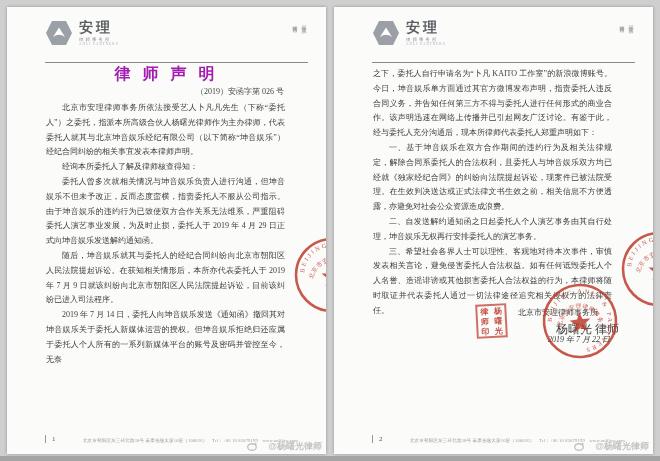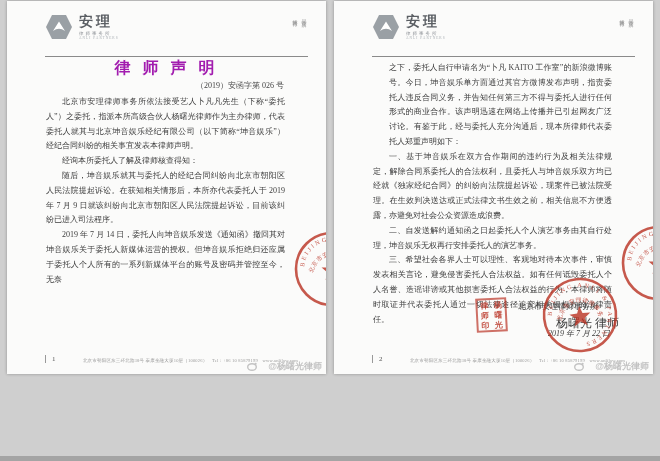--- a/index.html
+++ b/index.html
@@ -7,21 +7,21 @@
   body {
     position:relative;
     background:#cfcfcf;
     font-family:"Liberation Serif","DejaVu Serif",serif;
     overflow:hidden;
     outline:1px solid #939393;
   }
   .bottom-bar { position:absolute; left:0; right:0; bottom:0; height:5px; background:#a4a4a4; }
 
   .page {
-    position:absolute; top:1px; width:319px; height:373px;
+    position:absolute; top:7px; width:319px; height:447px;
     background:#fbfbfa; overflow:hidden;
     box-shadow:0 0 3px rgba(0,0,0,.3);
   }
   #page1 { left:7px; }
   #page2 { left:334px; }
 
   
   .header { position:absolute; top:12px; left:38px; right:18px; height:44px; border-bottom:1px solid #8a8a8a; }
   .logo-row { display:flex; align-items:center; gap:6px; }
   .logo-text .cn { font-size:14px; font-weight:bold; color:#5a5e63; letter-spacing:3px; }
@@ -33,21 +33,21 @@
   
   .doc-title { position:absolute; top:57px; left:0; right:0; text-align:center;
     font-size:16px; font-weight:bold; color:#a21caf; letter-spacing:4px; }
   .ref-no { position:absolute; top:79px; right:42px; font-size:8px; color:#444; }
 
   
   .body { position:absolute; left:39px; right:41px; }
   #page1 .body { top:94px; }
   #page2 .body { top:60px; }
   .body p { font-size:8px; line-height:14.8px; color:#3c3c3c; text-align:justify; text-indent:2em; }
-  .body p.no-indent { text-indent:0;margin-left:16px; }
+  .body p.no-indent { text-indent:0; }
 
   
   .sig-firm   { position:absolute; top:300px; left:184px; font-size:8px; color:#3c3c3c; }
   .sig-lawyer { position:absolute; top:314px; left:206px; font-size:12px; color:#3c3c3c;margin-left:16px; }
   .sig-date   { position:absolute; top:327px; left:214px; font-size:8px; color:#3c3c3c;font-style:italic; }
 
   
   .seal { color:rgba(186,52,38,.82); }
   .seal-round-main { position:absolute; top:274px; left:206px; width:80px; height:80px; transform:rotate(-6deg); }
   .seal-edge { position:absolute; width:80px; height:80px; }
@@ -90,20 +90,21 @@
       <span>品质立所</span>
     </div>
   </div>
 
   <div class="doc-title">律 师 声 明</div>
   <div class="ref-no">（2019）安函字第 026 号</div>
 
   <div class="body">
     <p>北京市安理律师事务所依法接受艺人卜凡凡先生（下称“委托人”）之委托，指派本所高级合伙人杨曙光律师作为主办律师，代表委托人就其与北京坤音娱乐经纪有限公司（以下简称“坤音娱乐”）经纪合同纠纷的相关事宜发表本律师声明。</p>
     <p>经询本所委托人了解及律师核查得知：</p>
+    <p>委托人曾多次就相关情况与坤音娱乐负责人进行沟通，但坤音娱乐不但未予改正，反而态度蛮横，指责委托人不服从公司指示。由于坤音娱乐的违约行为已致使双方合作关系无法维系，严重阻碍委托人演艺事业发展，为及时止损，委托人于 2019 年 4 月 29 日正式向坤音娱乐发送解约通知函。</p>
     <p>随后，坤音娱乐就其与委托人的经纪合同纠纷向北京市朝阳区人民法院提起诉讼。在获知相关情形后，本所亦代表委托人于 2019 年 7 月 9 日就该纠纷向北京市朝阳区人民法院提起诉讼，目前该纠纷已进入司法程序。</p>
     <p>2019 年 7 月 14 日，委托人向坤音娱乐发送《通知函》撤回其对坤音娱乐关于委托人新媒体运营的授权。但坤音娱乐拒绝归还应属于委托人个人所有的一系列新媒体平台的账号及密码并管控至今，无奈</p>
   </div>
 
   <div class="seal seal-edge">
     <svg viewBox="0 0 80 80" width="80" height="80">
       <defs>
         <path id="enR1" d="M 40 40 m -28 0 a 28 28 0 1 1 56 0 a 28 28 0 1 1 -56 0"></path>
         <path id="cnR1" d="M 40 46 m -19 0 a 19 19 0 0 1 38 0"></path>
       </defs>

